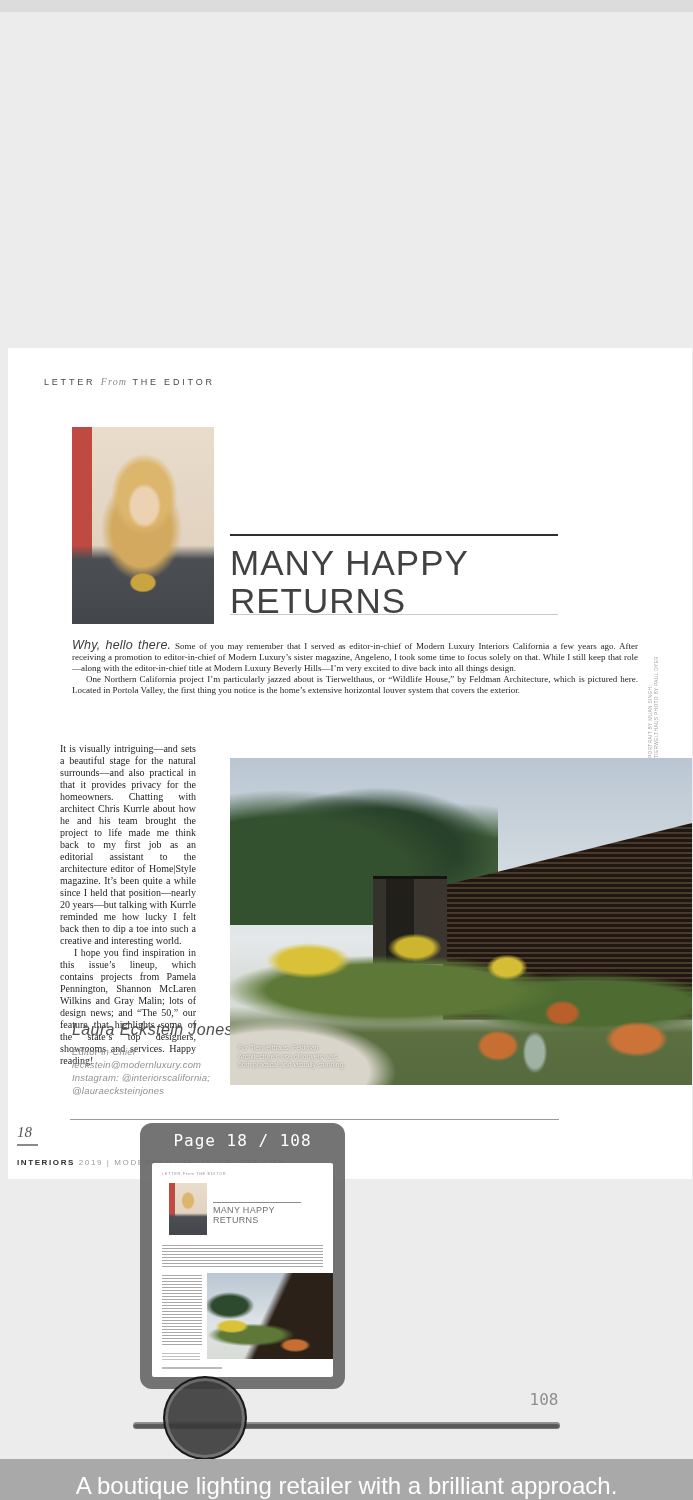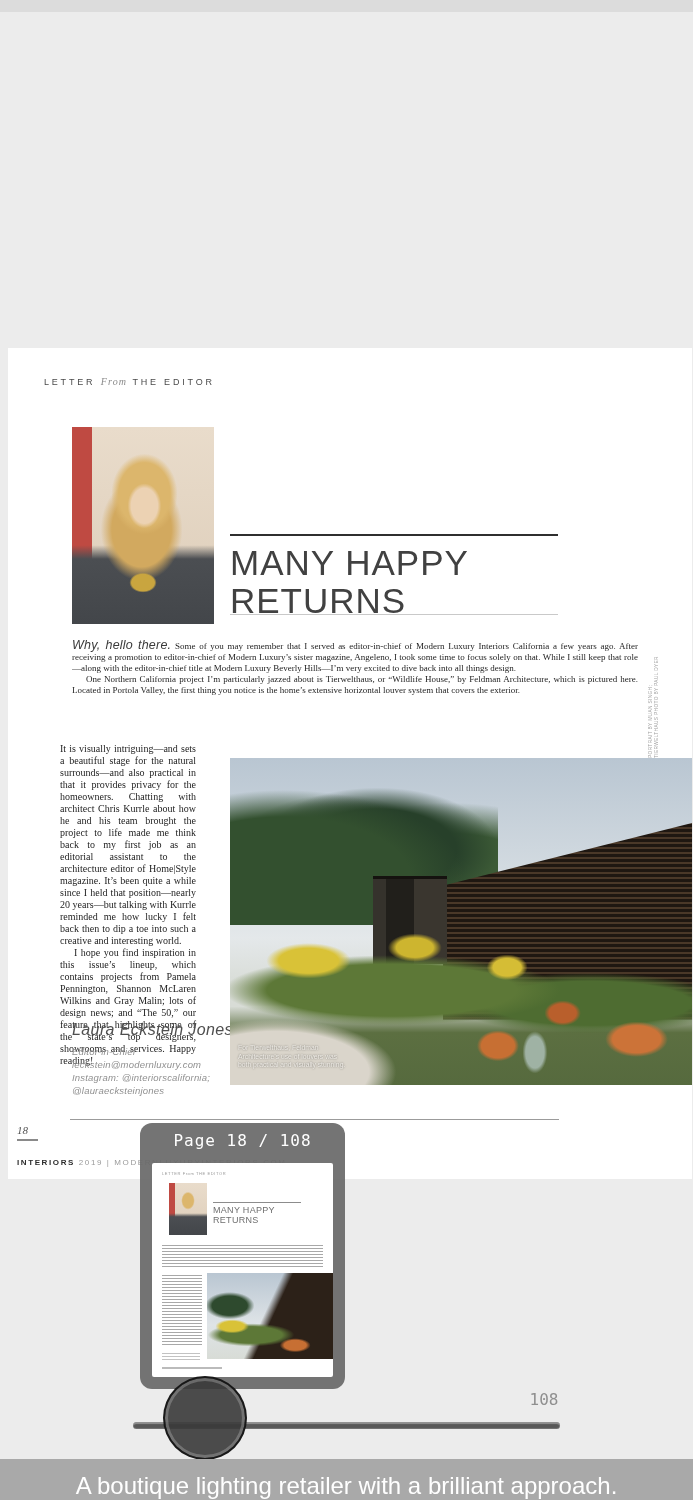--- a/index.html
+++ b/index.html
@@ -121,21 +121,21 @@
   .photo-caption {
     position:absolute; left:8px; top:286px; width:110px;
     font-size:6.8px; line-height:8.6px; color:#f2efe9;
     text-shadow:0 0 2px rgba(0,0,0,0.55);
   }
 
   .footer-rule { position:absolute; left:62px; top:771px; width:489px; height:1px; background:#9b9b9b; }
   .page-num {
     position:absolute; left:9px; top:776px;
     font-family:"Liberation Serif", serif; font-style:italic;
-    font-size:11px; color:#555;
+    font-size:15px; color:#555;
   }
   .page-num::after { content:""; display:block; width:21px; height:2px; background:#8a8a8a; margin-top:3px; }
   .footer-line {
     position:absolute; left:9px; top:810px; white-space:nowrap;
     font-size:8px; letter-spacing:1.6px; color:#9a9a9a;
   }
   .footer-line .brand { font-weight:700; color:#2d2d2d; }
 
   
   .nav-overlay {

